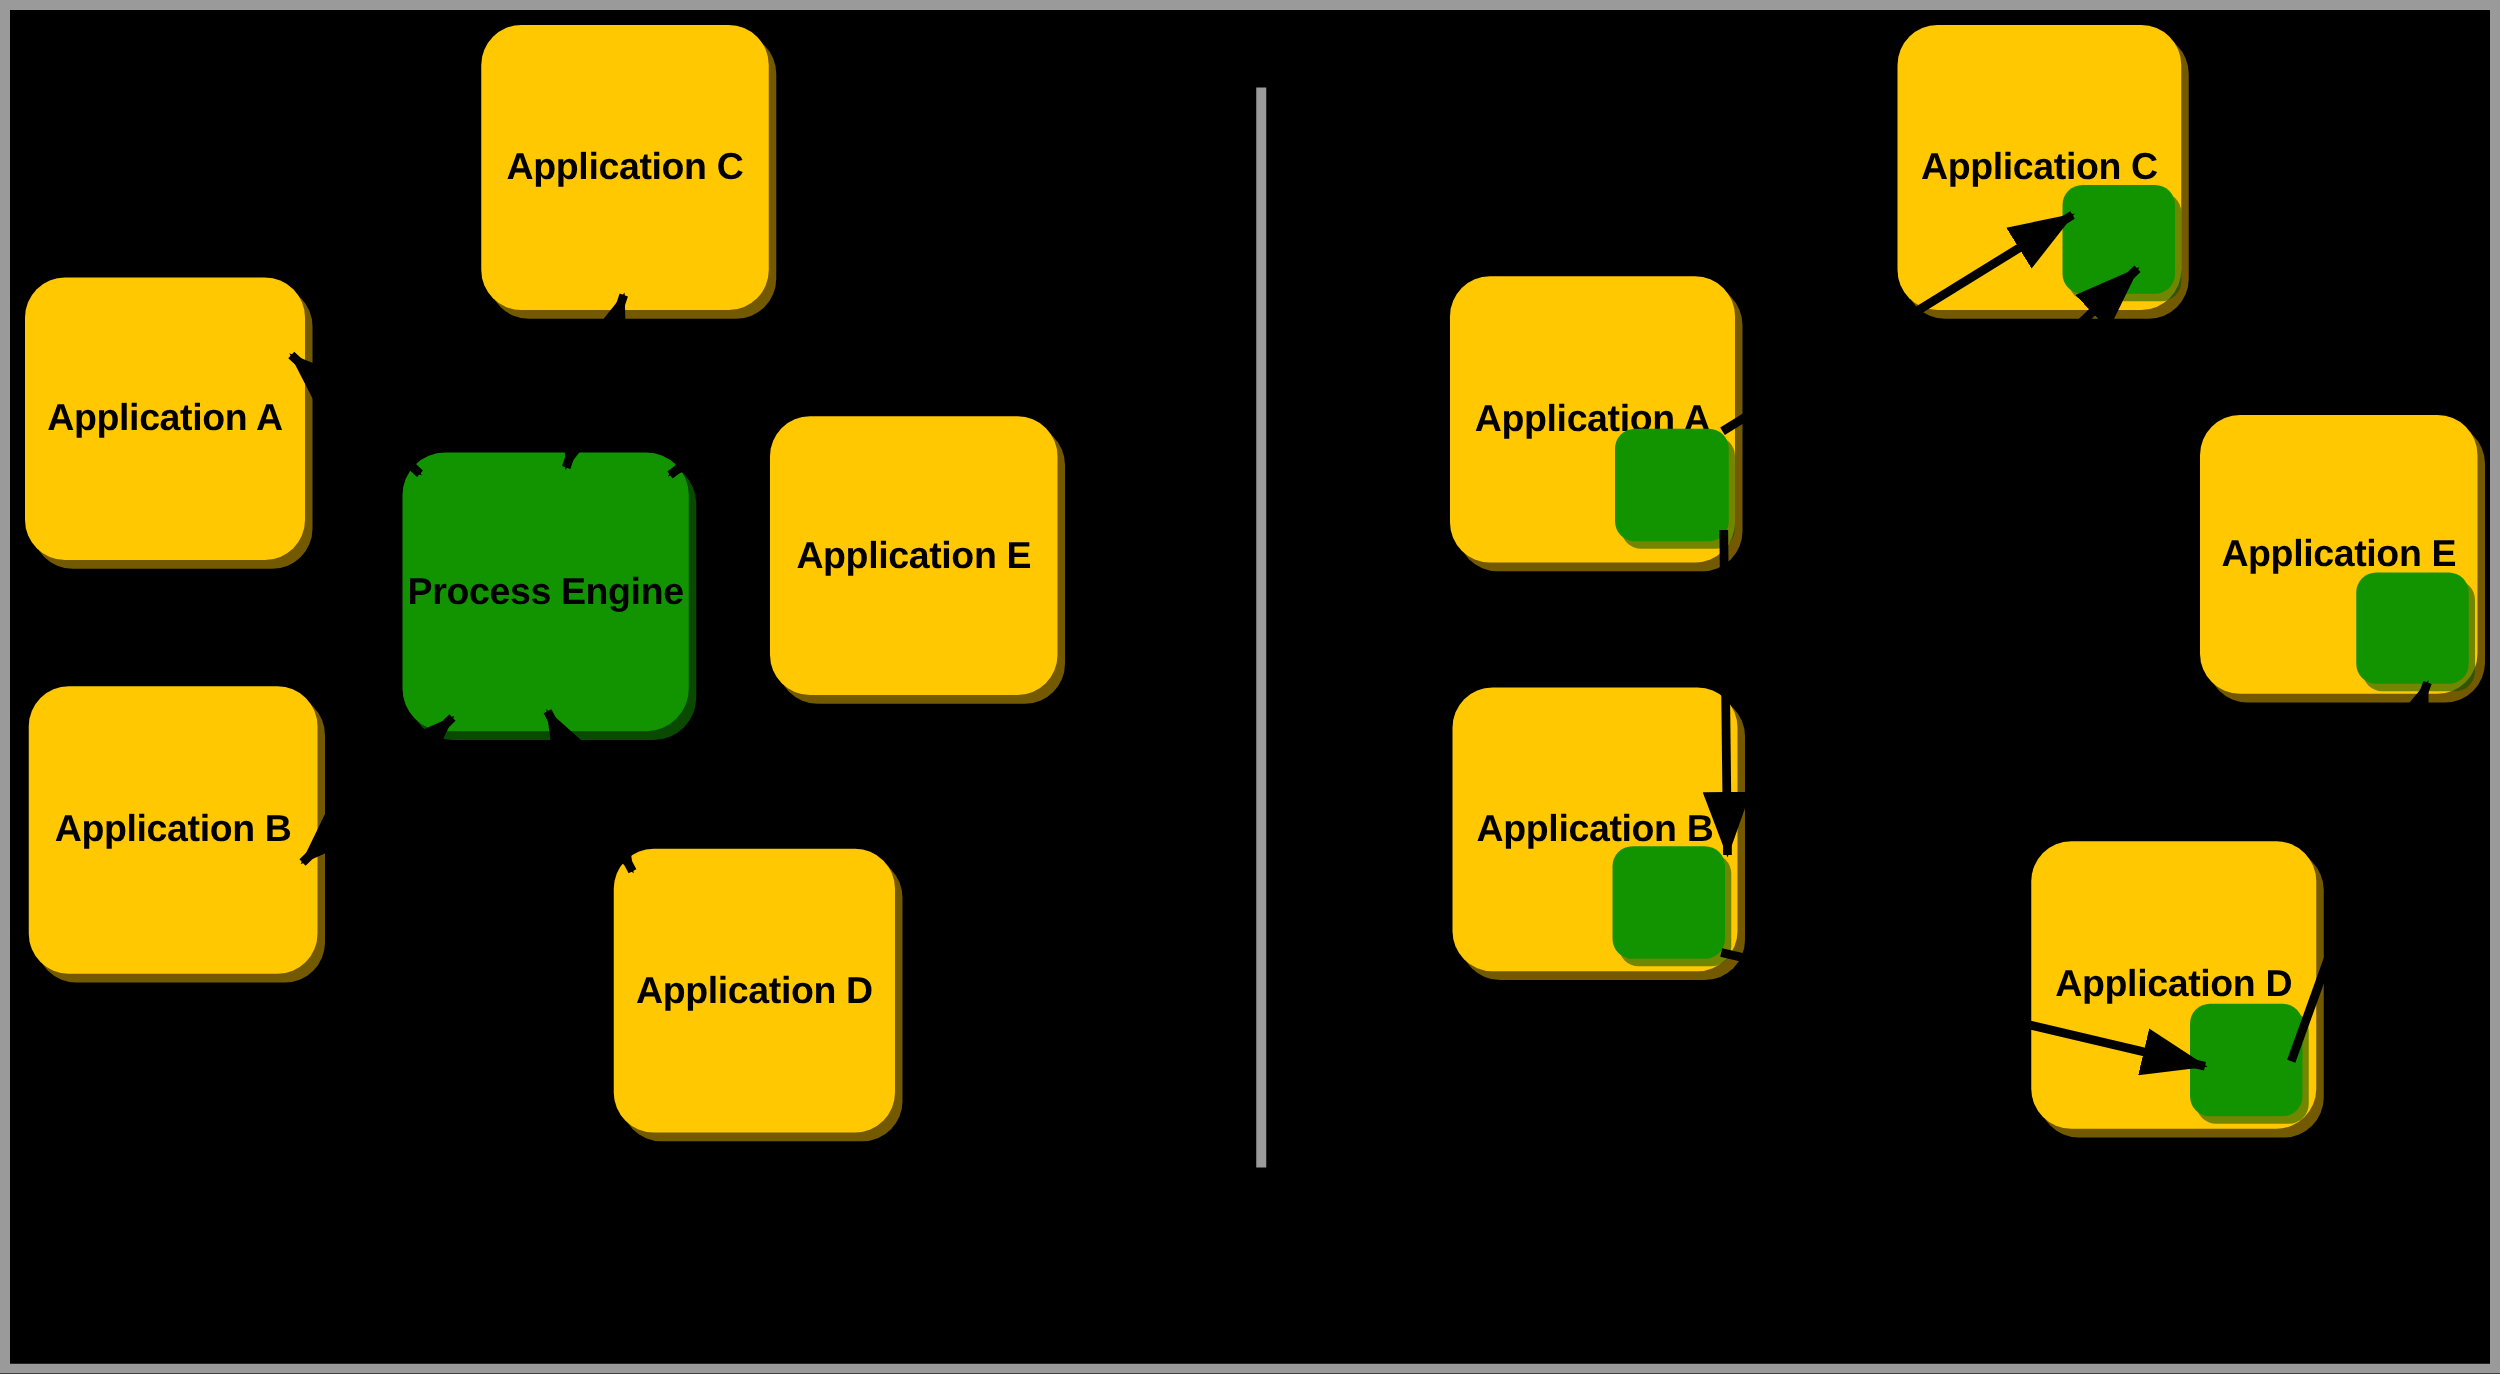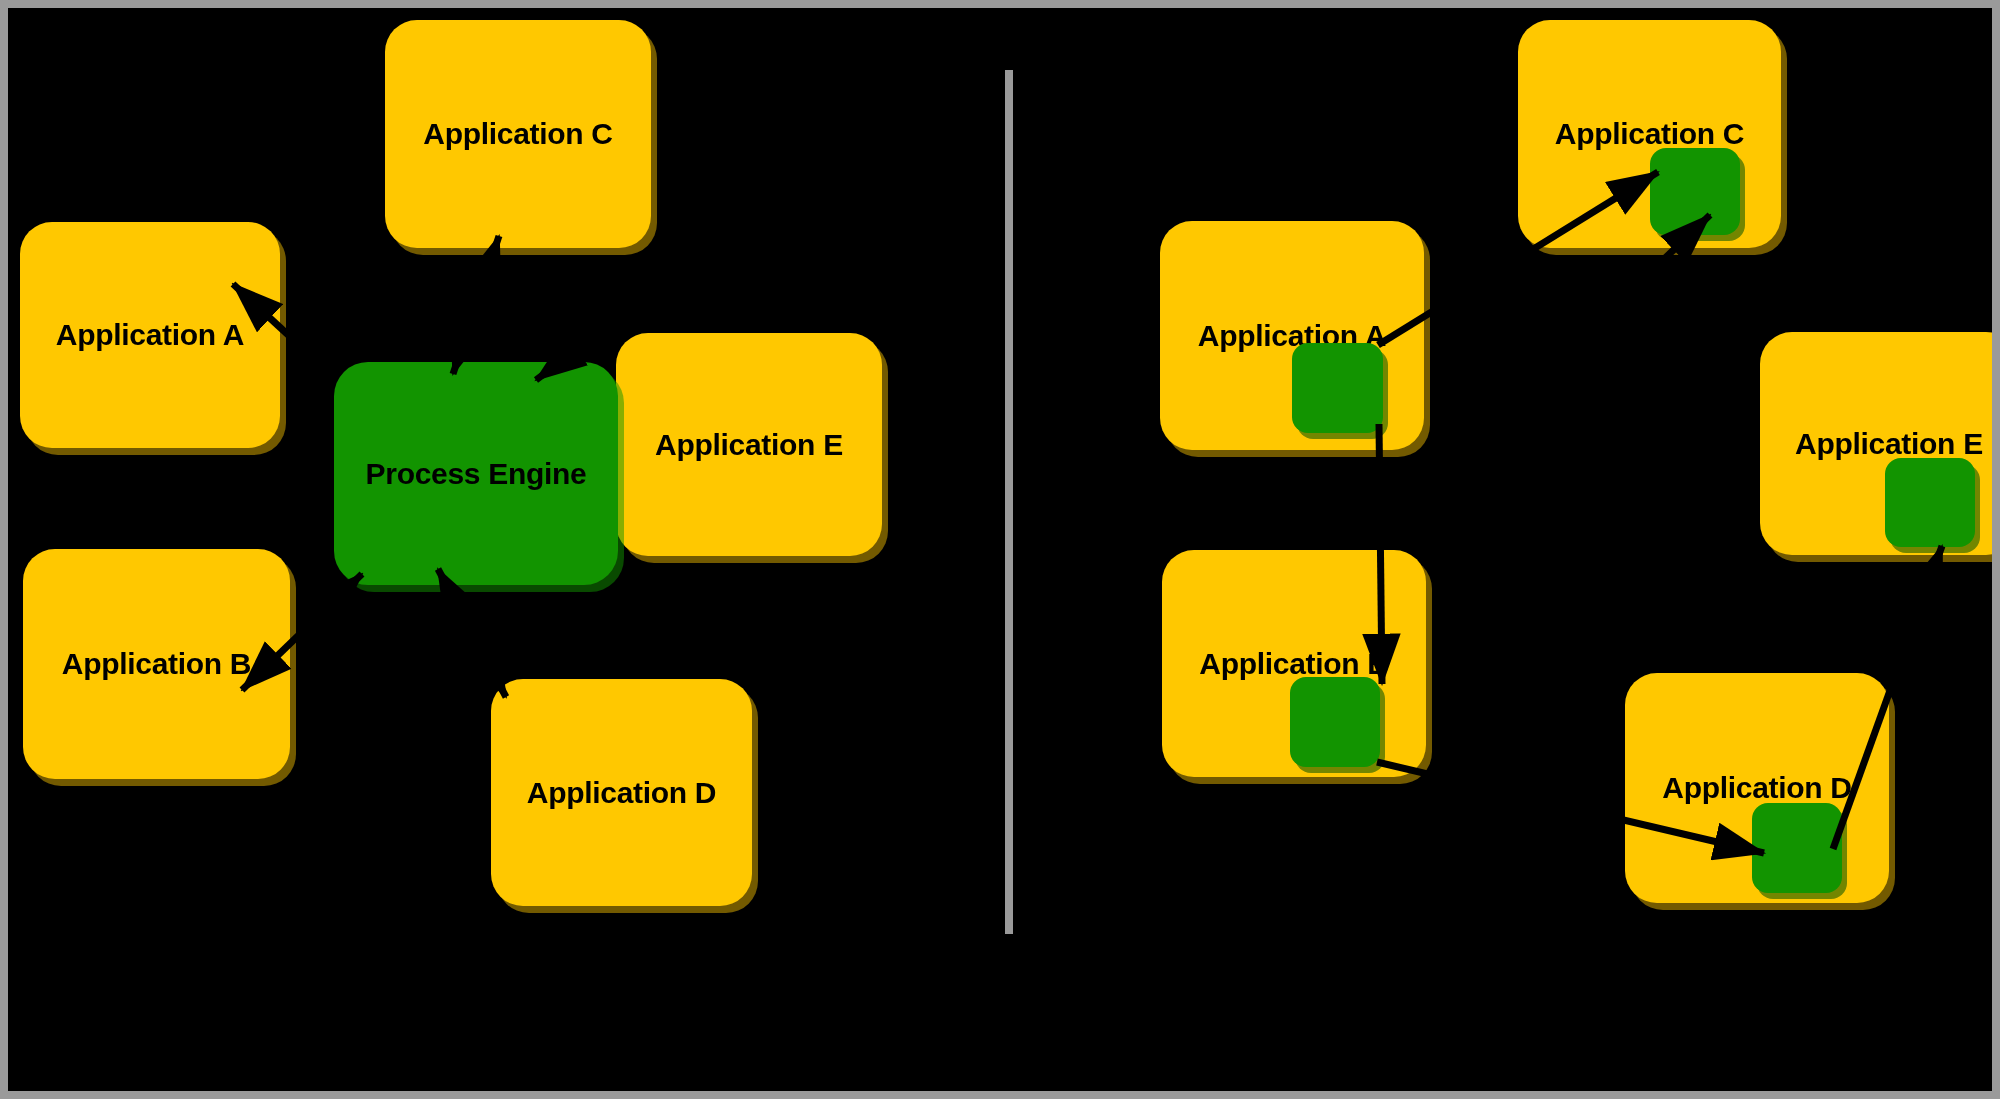--- a/index.html
+++ b/index.html
@@ -7,21 +7,21 @@
     position:relative;width:2000px;height:1099px;background:#000000;
     font-family:"Liberation Sans",sans-serif;overflow:hidden;
   }
   .frame{
     position:absolute;left:0;top:0;right:0;bottom:0;
     border:8px solid #9A9A9A;box-sizing:border-box;
     pointer-events:none;z-index:40;
   }
   .divider{position:absolute;z-index:5;}
   .node{
-    position:absolute;border-radius:32px;z-index:10;padding-left:36px;
+    position:absolute;border-radius:32px;z-index:10;
   }
   .node.application{background:#FFC800;box-shadow:6px 7px 0 rgba(255,200,0,0.45);}
   .node.engine{background:#129400;border-radius:34px;box-shadow:6px 7px 0 rgba(18,148,0,0.5);}
   .node .lbl{
     position:absolute;left:0;top:0;width:100%;height:100%;
     display:flex;align-items:center;justify-content:center;
     font-size:30px;font-weight:700;color:#000;letter-spacing:-0.3px;
     white-space:nowrap;
   }
   .chip{
@@ -43,21 +43,21 @@
       </div>
       <div class="node application" style="left: 385px; top: 20px; width: 230px; height: 228px;">
         <span class="lbl">Application C</span>
       </div>
       <div class="node application" style="left: 491px; top: 679px; width: 225px; height: 227px;">
         <span class="lbl">Application D</span>
       </div>
       <div class="node application" style="left: 616px; top: 333px; width: 230px; height: 223px;">
         <span class="lbl">Application E</span>
       </div>
-      <div class="node engine" style="left: 334px; top: 362px; width: 248px; height: 223px;">
+      <div class="node engine" style="left: 322px; top: 362px; width: 229px; height: 223px;">
         <span class="lbl">Process Engine</span>
       </div>
       <div class="node application" style="left: 1160px; top: 221px; width: 228px; height: 229px;">
         <span class="lbl">Application A</span>
         <div class="chip" style="left: 132px; top: 122px; width: 91px; height: 90px;"></div>
       </div>
       <div class="node application" style="left: 1162px; top: 550px; width: 228px; height: 227px;">
         <span class="lbl">Application B</span>
         <div class="chip" style="left: 128px; top: 127px; width: 90px; height: 90px;"></div>
       </div>

